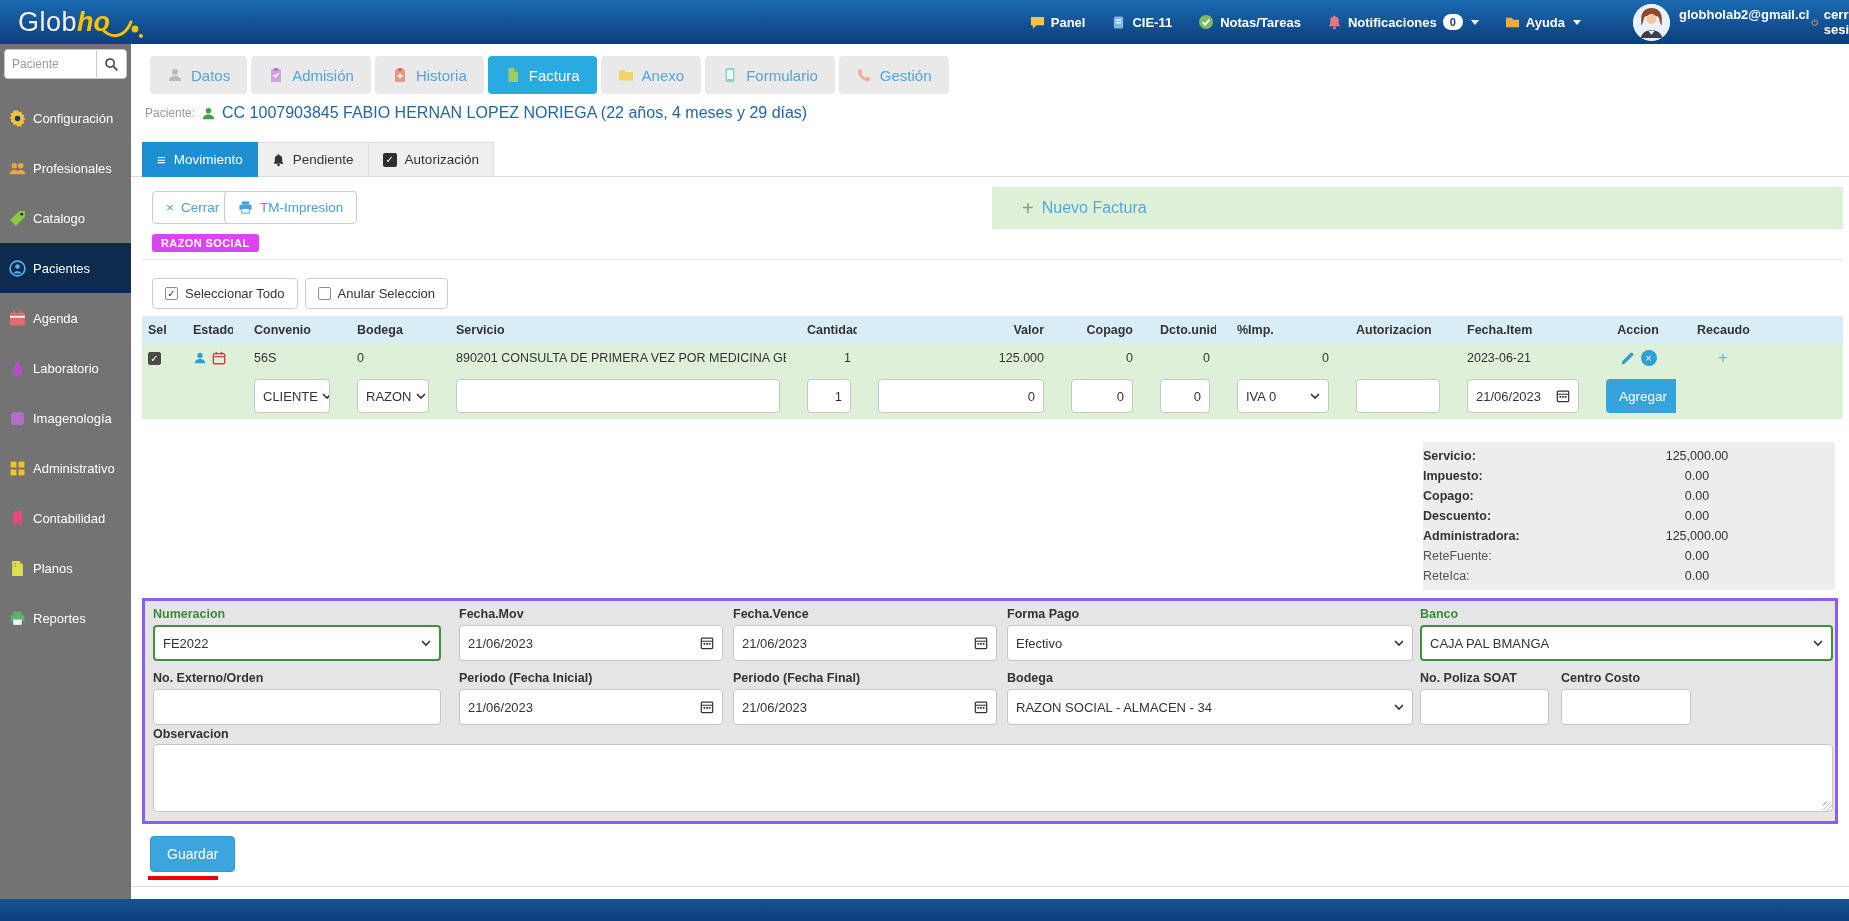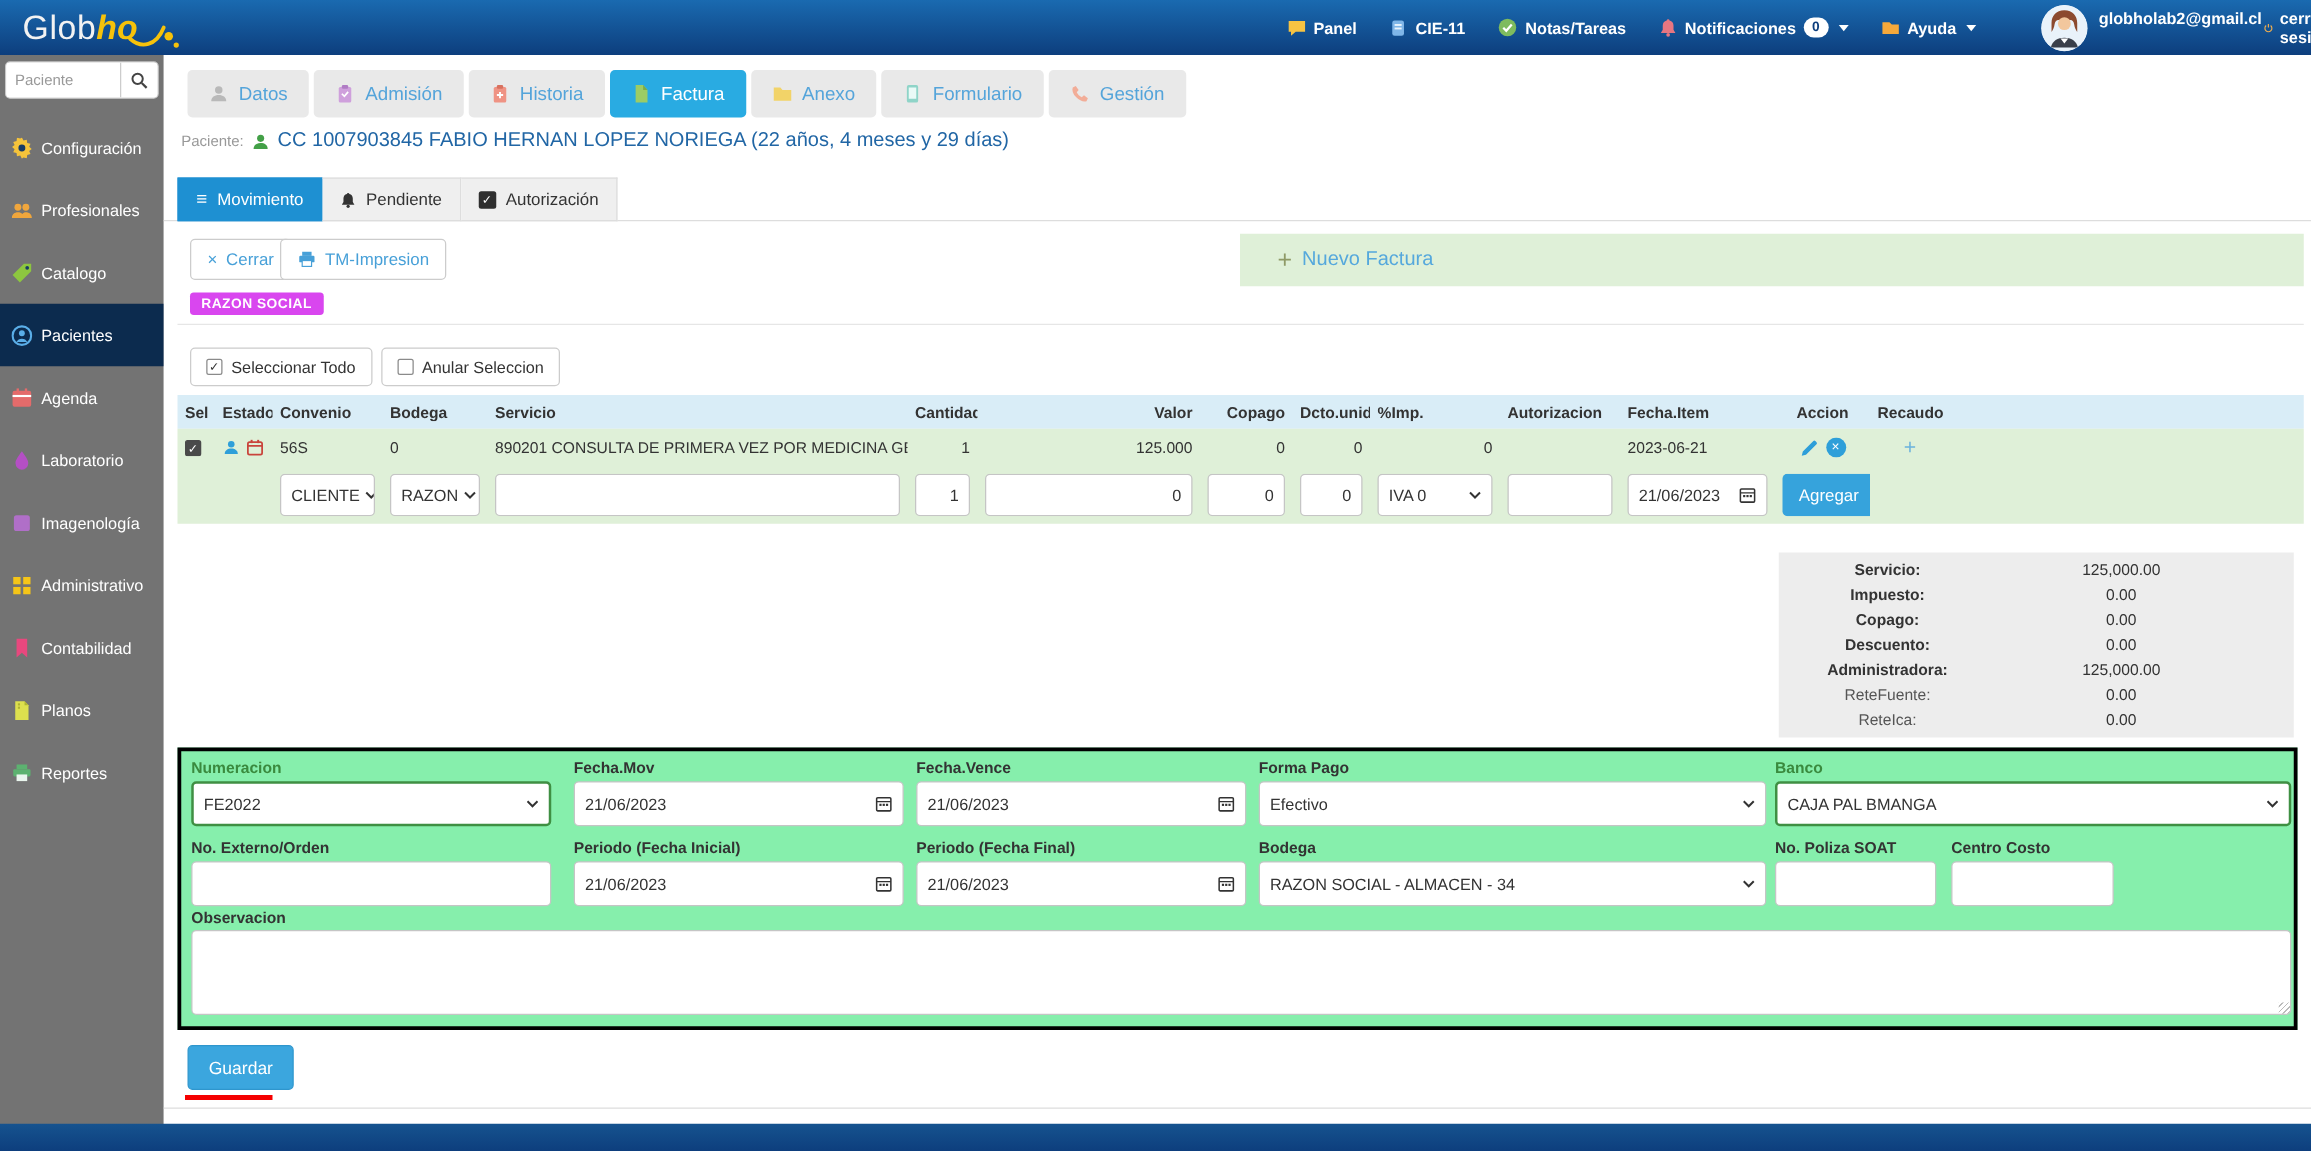--- a/index.html
+++ b/index.html
@@ -85,21 +85,21 @@
 
   .selbtns { position:absolute; left:21px; top:101px; display:flex; gap:7px; }
   .selbtn { height:31px; background:#fff; border:1px solid #ccc; border-radius:4px; color:#333;
     font-size:13px; display:flex; align-items:center; gap:7px; padding:0 12px; cursor:pointer; }
   .cb { width:13px; height:13px; border:1px solid #8a8a8a; background:#fff; display:inline-flex;
     align-items:center; justify-content:center; font-size:10px; color:#333; border-radius:2px; }
   .cb.dark { background:#4a4a4a; border-color:#4a4a4a; color:#fff; }
 
   
   .itable { position:absolute; left:11px; top:139px; width:1701px; }
-  .trow { display:flex; align-items:center; }
+  .trow { display:flex; align-items:center;gap:15px; }
   .thead { background:#d9edf7; height:27px; font-weight:bold; font-size:12.5px; }
   .tbody { background:#dff0d8; }
   .trow1 { height:30px; font-size:12.5px; }
   .trow2 { height:46px; }
   .tc { padding:0 6px; overflow:hidden; white-space:nowrap; }
   .c-sel{width:30px}.c-est{width:46px}.c-con{width:88px}.c-bod{width:84px}.c-ser{width:336px}
   .c-can{width:56px;text-align:right}.c-val{width:178px;text-align:right}.c-cop{width:74px;text-align:right}
   .c-dct{width:62px;text-align:right}.c-imp{width:104px;text-align:right}.c-aut{width:96px}
   .c-fec{width:124px}.c-acc{width:76px;text-align:center}.c-rec{width:64px;text-align:center}
   .c-fill{flex:1}
@@ -117,27 +117,27 @@
   .btn-blue { background:#36a3dc; color:#fff; border:none; border-radius:4px; height:34px;
     padding:0 13px; font-size:13.5px; cursor:pointer; font-family:"Liberation Sans",sans-serif; }
   .acc-ics { display:flex; gap:6px; align-items:center; justify-content:center; }
   .xcirc { width:16px; height:16px; border-radius:50%; background:#2e9fd9; color:#fff; font-size:11px;
     display:inline-flex; align-items:center; justify-content:center; cursor:pointer; }
   .plus-rec { color:#6db3dc; font-size:17px; cursor:pointer; }
 
   
   .totals { position:absolute; left:1292px; top:265px; width:412px; background:#ededed; padding:4px 0; }
   .trow-t { display:flex; height:20px; align-items:center; font-size:12.5px; }
-  .trow-t .tl { width:174px; text-align:center; font-weight:bold; }
+  .trow-t .tl { width:174px; text-align:left; font-weight:bold; }
   .trow-t .tv { flex:1; text-align:center; padding-right:38px; }
   .trow-t.light .tl { font-weight:normal; color:#555; }
 
   
   .redform { position:absolute; left:11px; top:421px; width:1696px; height:226px;
-    border:3px solid #000000; background:#86efac; }
+    border:3px solid #8b5cf6; background:#e5e5e5; }
   .flabel { position:absolute; font-size:12.5px; font-weight:bold; color:#333; white-space:nowrap; }
   .flabel.green { color:#3a8a3e; }
   .fctl { position:absolute; height:36px; }
   .fctl .selbox, .fctl .datebox, .fctl .tin { height:36px; }
   .selbox.greenb { border:2px solid #3f8f43; }
   .obs-ta { position:absolute; left:8px; top:143px; width:1680px; height:68px; border:1px solid #c5c5c5;
     border-radius:4px; resize:none; font-family:"Liberation Sans",sans-serif; font-size:13px; padding:6px;
     background-image:repeating-linear-gradient(135deg, transparent 0 2px, #bbb 2px 3px);
     background-size:9px 9px; background-repeat:no-repeat; background-position:bottom right; outline:none; }
 

